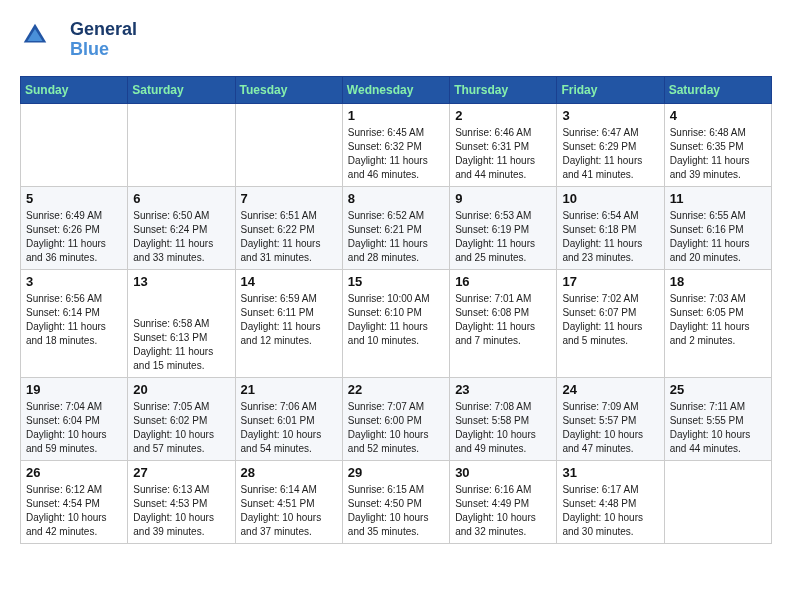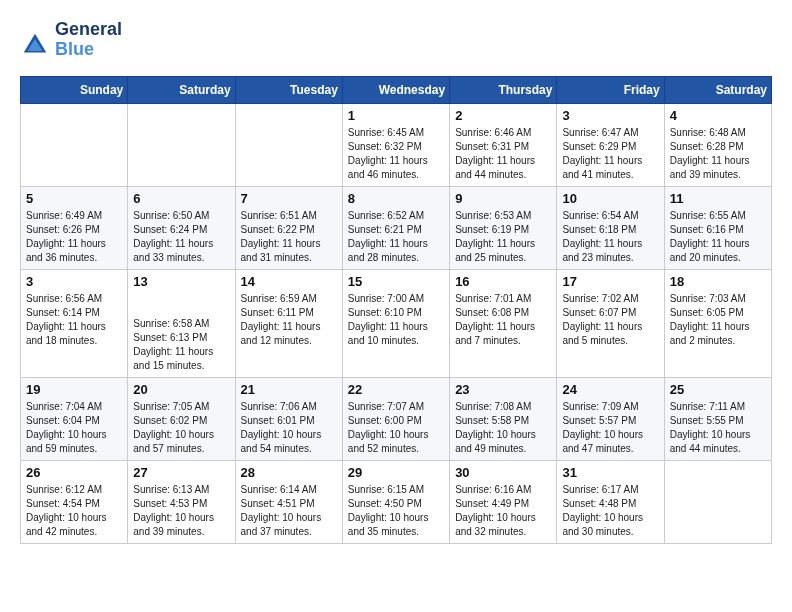--- a/index.html
+++ b/index.html
@@ -11,22 +11,22 @@
       padding: 20px;
     }
     .header {
       display: flex;
       justify-content: space-between;
       align-items: flex-start;
       margin-bottom: 16px;
     }
     .logo {
       display: flex;
-      align-items: flex-end;
-      gap: 5px;
+      align-items: flex-start;
+      gap: 20px;
     }
     .logo-text {
       font-size: 18px;
       font-weight: bold;
       color: #1a3a6b;
       line-height: 1.1;
     }
     .logo-text span {
       color: #4a90d9;
     }
@@ -46,23 +46,23 @@
       font-size: 14px;
       color: #444;
     }
     table {
       width: 100%;
       border-collapse: collapse;
       font-size: 11px;
     }
     thead th {
       background: #2255a4;
-      color: #ffffff;
+      color: #86efac;
       padding: 6px 4px;
-      text-align: right;
+      text-align: left;
       font-size: 12px;
       font-weight: bold;
       border: 1px solid #1a4090;
     }
     td {
       border: 1px solid #ccc;
       vertical-align: top;
       padding: 4px 5px;
       height: 80px;
       width: 107px;
@@ -135,21 +135,21 @@
         <td>
           <div class="day-num">3</div>
           <div class="day-info" style="white-space: pre-line;">Sunrise: 6:47 AM
 Sunset: 6:29 PM
 Daylight: 11 hours
 and 41 minutes.</div>
         </td>
         <td>
           <div class="day-num">4</div>
           <div class="day-info" style="white-space: pre-line;">Sunrise: 6:48 AM
-Sunset: 6:28 PM
+Sunset: 6:35 PM
 Daylight: 11 hours
 and 39 minutes.</div>
         </td>
       </tr>
       <tr>
         <td>
           <div class="day-num">5</div>
           <div class="day-info" style="white-space: pre-line;">Sunrise: 6:49 AM
 Sunset: 6:26 PM
 Daylight: 11 hours
@@ -215,21 +215,21 @@
         </td>
         <td>
           <div class="day-num">14</div>
           <div class="day-info" style="white-space: pre-line;">Sunrise: 6:59 AM
 Sunset: 6:11 PM
 Daylight: 11 hours
 and 12 minutes.</div>
         </td>
         <td>
           <div class="day-num">15</div>
-          <div class="day-info" style="white-space: pre-line;">Sunrise: 7:00 AM
+          <div class="day-info" style="white-space: pre-line;">Sunrise: 10:00 AM
 Sunset: 6:10 PM
 Daylight: 11 hours
 and 10 minutes.</div>
         </td>
         <td>
           <div class="day-num">16</div>
           <div class="day-info" style="white-space: pre-line;">Sunrise: 7:01 AM
 Sunset: 6:08 PM
 Daylight: 11 hours
 and 7 minutes.</div>

